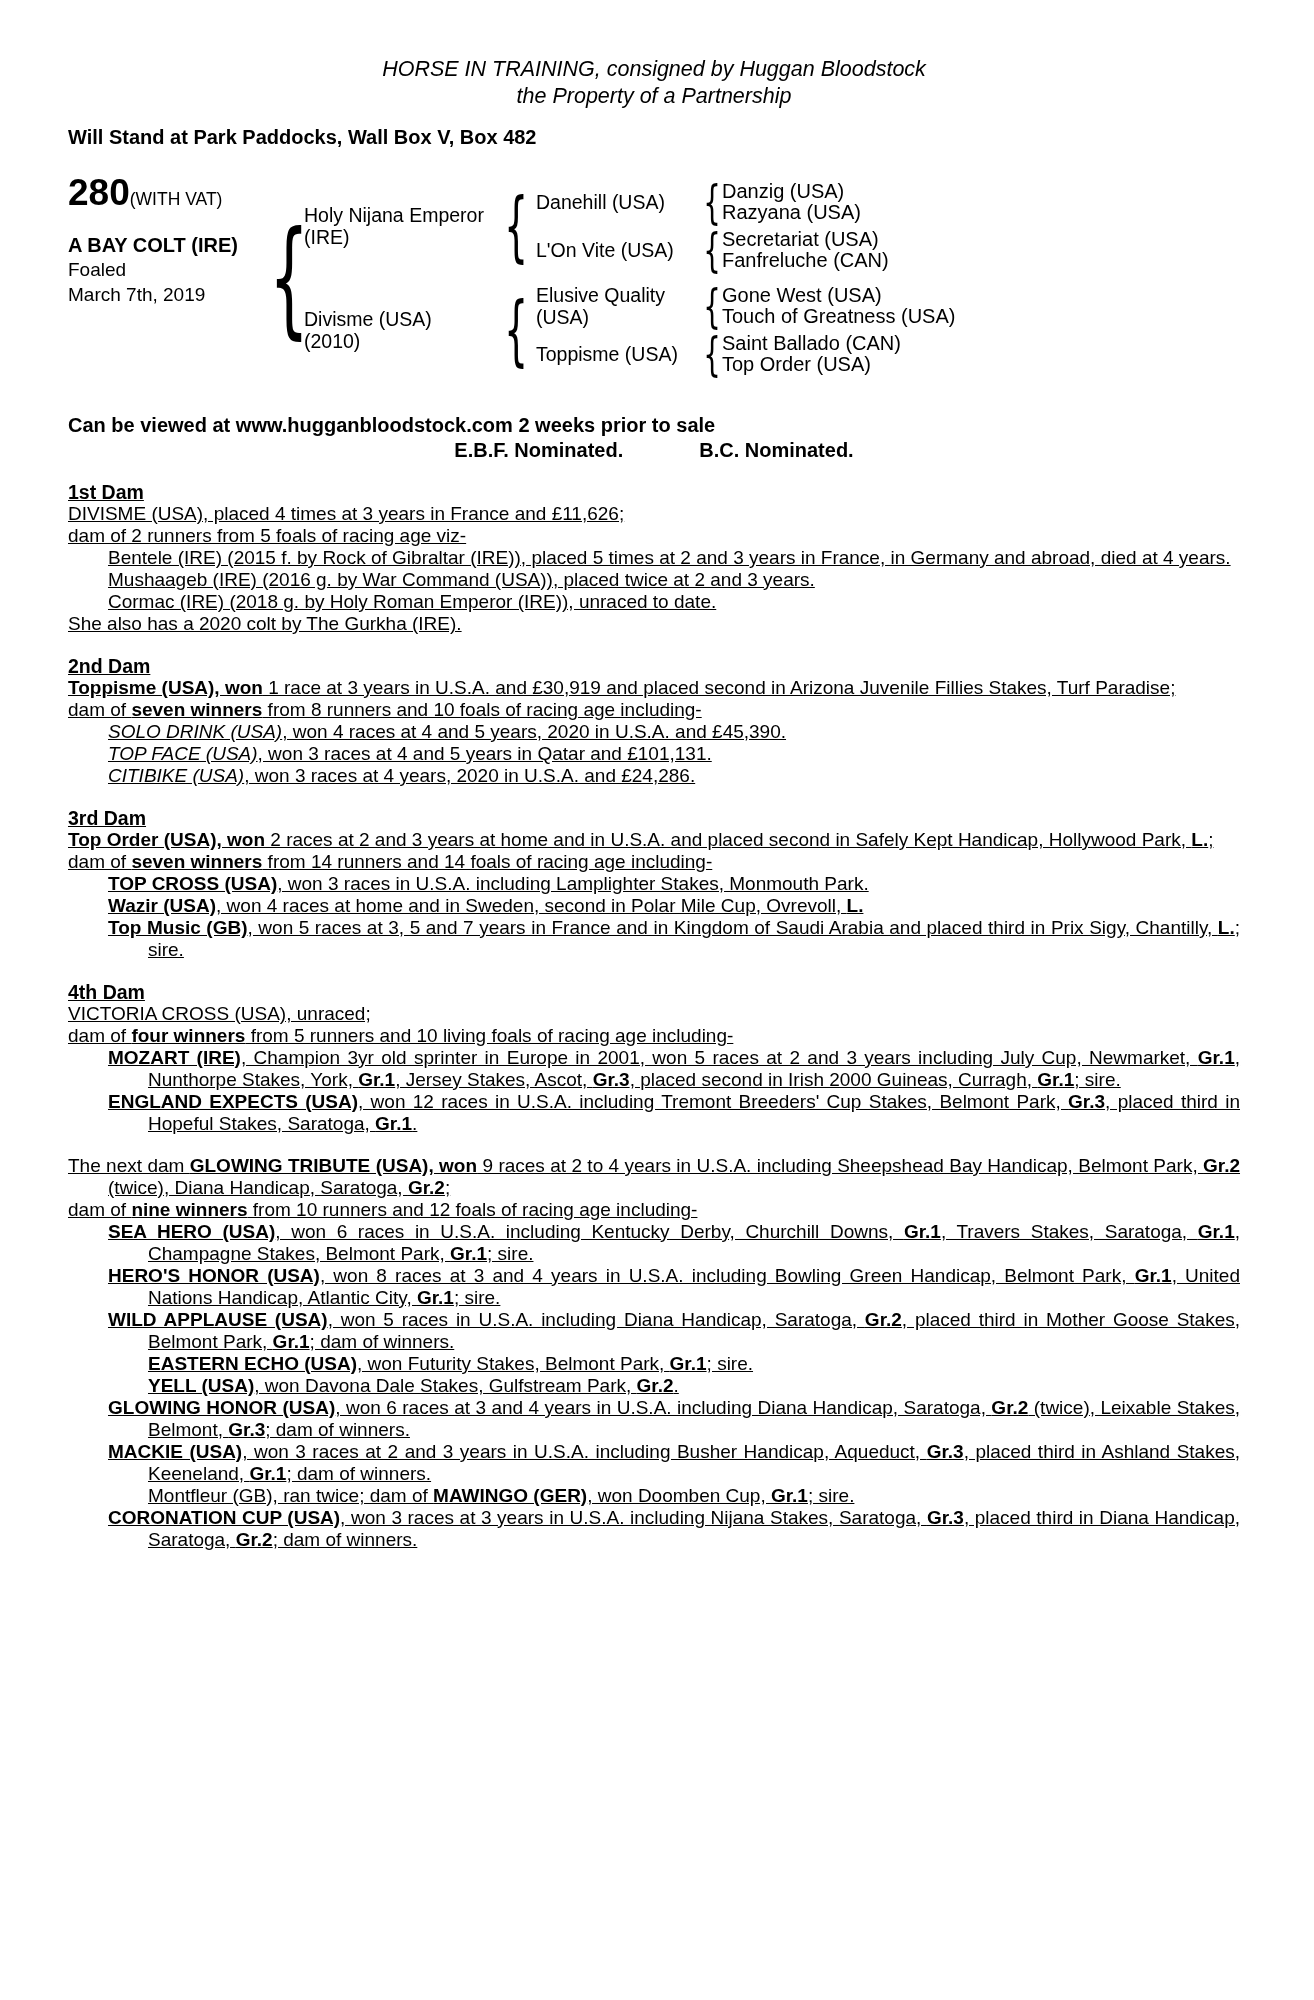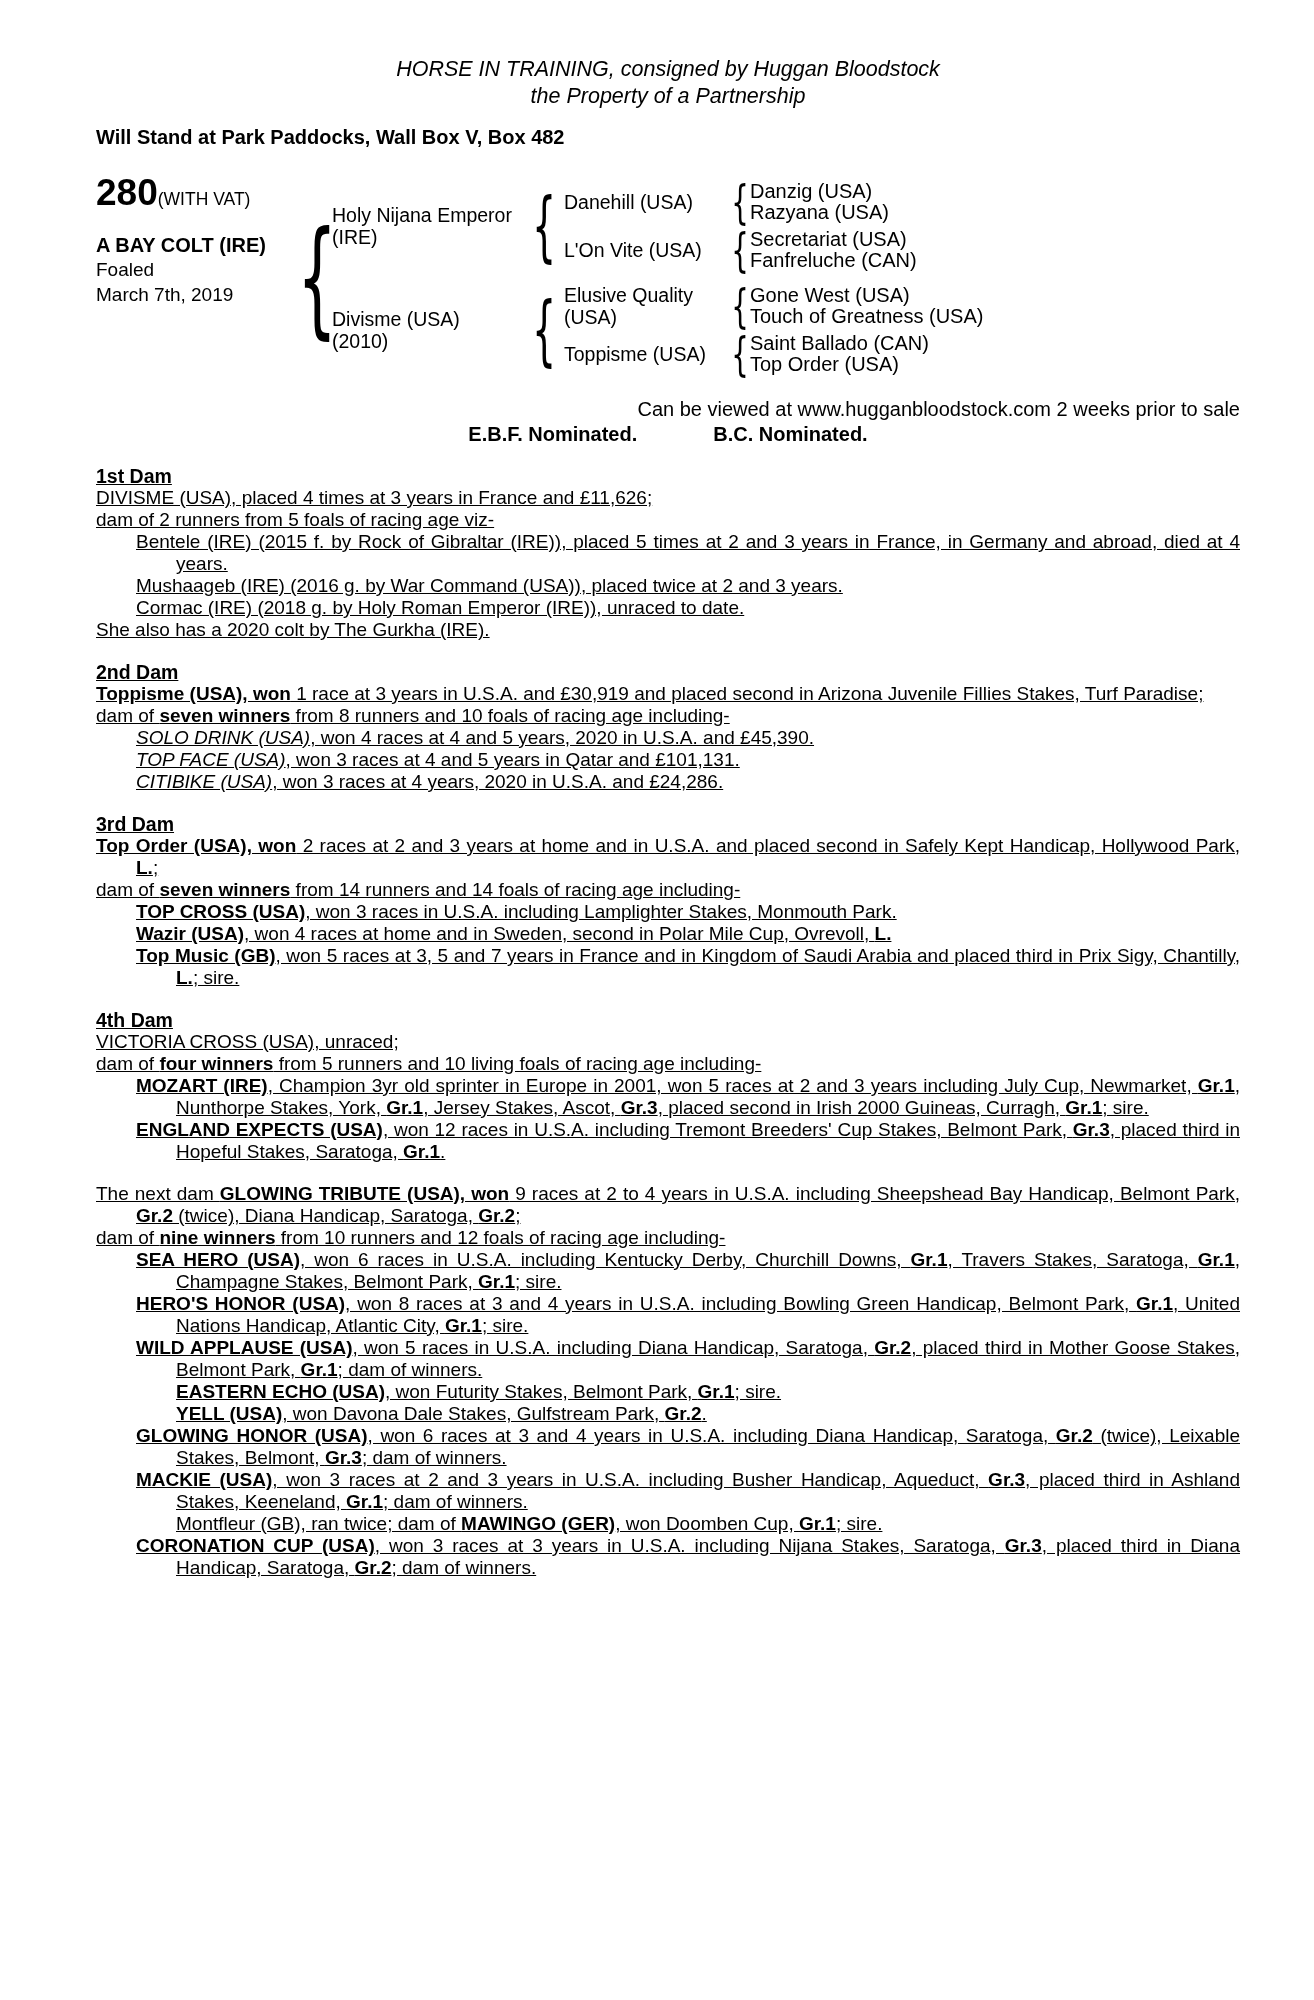--- a/index.html
+++ b/index.html
@@ -3,21 +3,21 @@
 <meta charset="utf-8">
 <style>
   * { margin:0; padding:0; box-sizing:border-box; }
   html,body { background:#ffffff; }
   body {
     width:1314px; min-height:2000px;
     color:#000;
     font-family:"Liberation Sans","DejaVu Sans",sans-serif;
     font-size:19px; line-height:22px;
   }
-  .page { padding:56px 74px 40px 96px; }
+  .page { padding:56px 74px 40px 68px; }
 
   .hdr1,.hdr2 { text-align:center; font-style:italic; font-size:21.5px; line-height:27px; }
   .stand { font-weight:bold; font-size:20px; margin-top:16px; }
 
   .ped-area { display:flex; align-items:flex-start; margin-top:26px; }
   .lot-col { width:206px; flex:0 0 auto; padding-top:8px; }
   .lot-num { font-size:37px; font-weight:bold; }
   .lot-vat { font-size:17.5px; }
   .lot-name { font-weight:bold; font-size:20px; margin-top:24px; }
   .lot-foaled { margin-top:3px; }
@@ -29,21 +29,21 @@
   .sire-name { width:200px; flex:0 0 auto; font-size:19.5px; line-height:22px; }
   .parent-row { margin:1px 8px; }
   .parent-name { width:166px; flex:0 0 auto; font-size:19.5px; line-height:22px; }
   .gp-name { font-size:20px; line-height:21px; white-space:nowrap; }
   .brace { font-family:"DejaVu Sans",sans-serif; line-height:1; display:flex;
            align-items:center; justify-content:center; flex:0 0 auto; overflow:visible; }
   .brace-sire { font-size:126px; width:30px; transform:scaleX(.5); }
   .brace-par  { font-size:76px;  width:24px; transform:scaleX(.5); }
   .brace-gp   { font-size:46px;  width:20px; transform:scaleX(.6); }
 
-  .viewing { text-align:right; font-weight:normal; font-size:20px; margin-top:16px; }
+  .viewing { text-align:left; font-weight:bold; font-size:20px; margin-top:32px; }
   .noms { display:flex; justify-content:center; gap:76px; font-weight:bold; font-size:20px; margin-top:3px; }
 
   .section { margin-top:20px;text-decoration:underline; }
   .sec-heading { font-weight:bold; font-size:19.5px; }
   .para { text-align:justify; }
   .p0 { }
   .hang0 { padding-left:40px; text-indent:-40px; }
   .e1 { padding-left:80px; text-indent:-40px; }
   .e2 { padding-left:120px; text-indent:-40px; }
   .b { font-weight:bold; }

